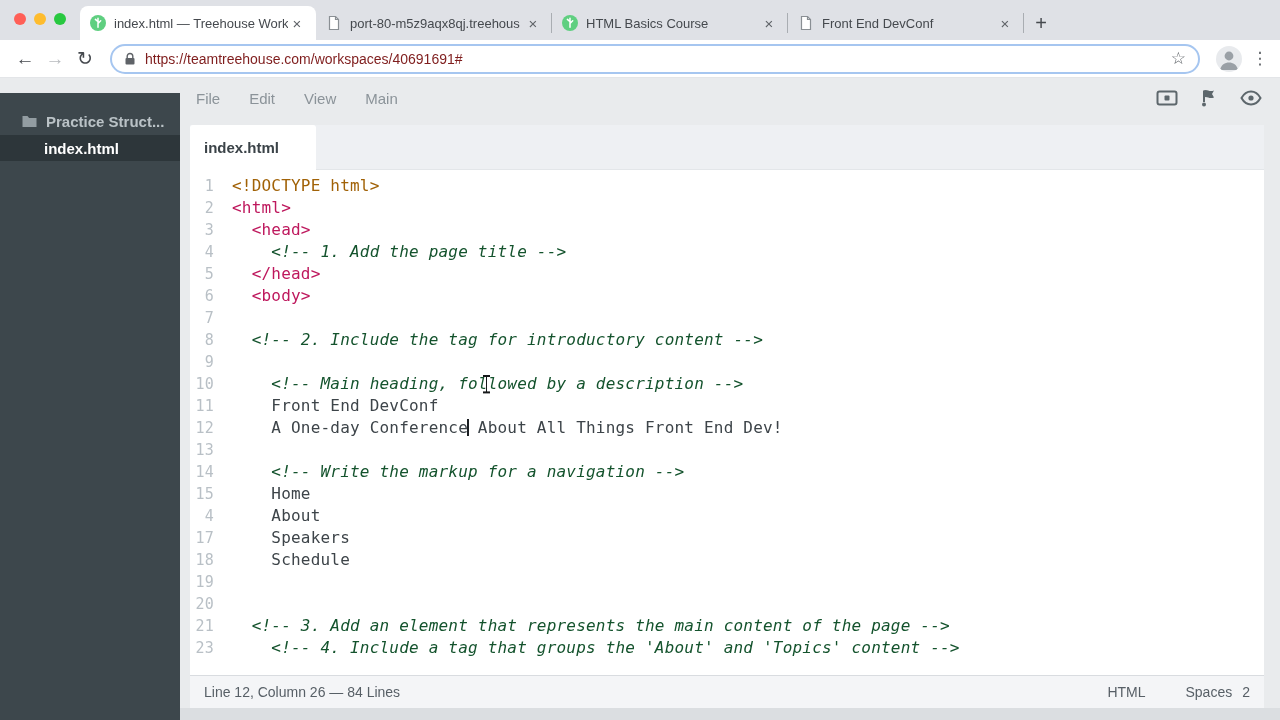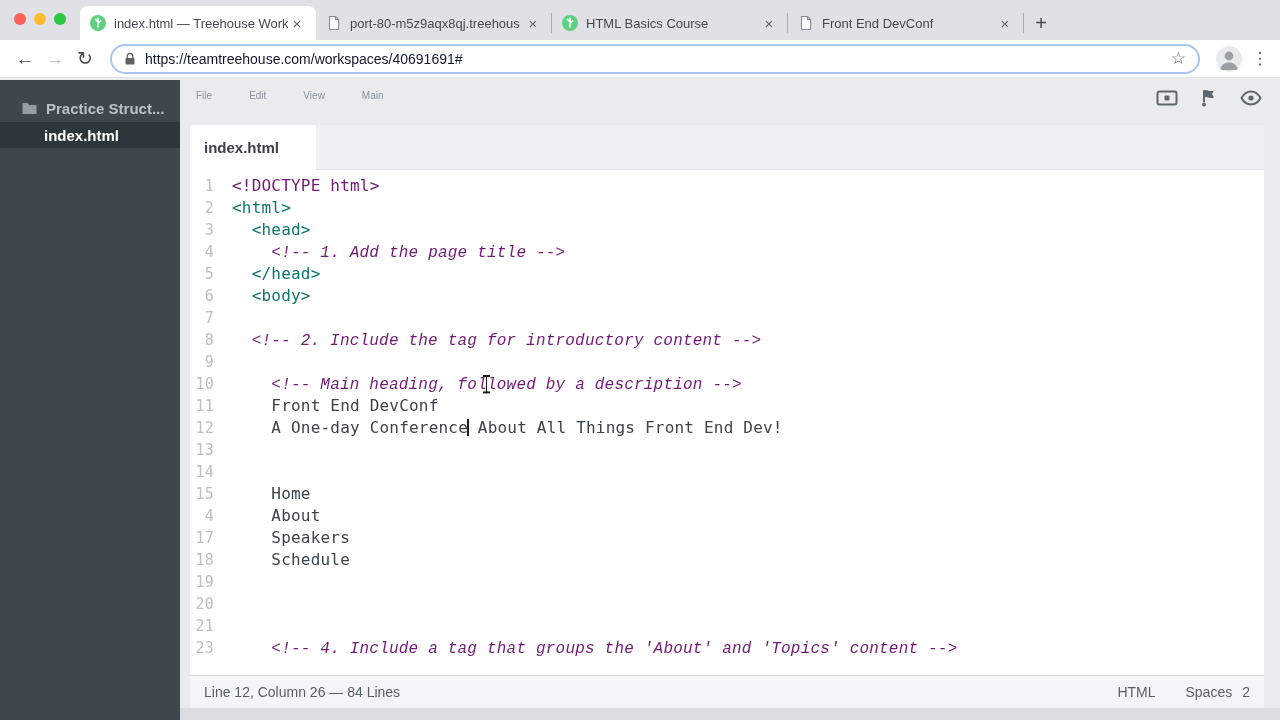--- a/index.html
+++ b/index.html
@@ -19,54 +19,54 @@
   .tab-title { flex:1; white-space:nowrap; overflow:hidden; }
   .tab-close { width:18px; text-align:center; color:#5f6368; font-size:15px; flex:none; }
   .newtab { width:34px; display:flex; align-items:center; justify-content:center; font-size:20px; color:#45494e; }
 
   
   .toolbar { position:absolute; top:40px; left:0; right:0; height:38px; background:#fff; display:flex; align-items:center; padding:0 10px; border-bottom:1px solid #e3e5e8; }
   .navbtn { width:30px; text-align:center; font-size:19px; color:#45494e; }
   .navbtn.disabled { color:#b7babe; }
   .omnibox { flex:1; height:30px; margin:0 10px; background:#fff; border:2px solid #a6c6f0; border-radius:16px; display:flex; align-items:center; padding:0 12px; }
   .lock { width:12px; height:14px; margin-right:9px; flex:none; }
-  .url { font-size:14px; color:#0f172a; flex:1; white-space:nowrap; overflow:hidden; }
+  .url { font-size:14px; color:#7f1d1d; flex:1; white-space:nowrap; overflow:hidden; }
   .star { font-size:17px; color:#5f6368; flex:none; }
   .avatar { width:26px; height:26px; border-radius:50%; background:#e8eaed; overflow:hidden; margin:0 8px 0 6px; flex:none; }
   .menu-dots { font-size:17px; color:#5f6368; width:20px; text-align:center; }
 
   
   .workspace { position:absolute; top:78px; left:0; right:0; bottom:0; background:#e9ebed; }
-  .sidebar { position:absolute; left:0; top:2px; bottom:0; width:180px; background:#3d474c; }
+  .sidebar { position:absolute; left:0; top:15px; bottom:0; width:180px; background:#3d474c; }
   .project-row { display:flex; align-items:center; gap:9px; padding:16px 0 0 22px; height:40px; }
   .project-label { color:#bac2c6; font-size:15px; font-weight:bold; white-space:nowrap; }
   .file-row { margin-top:2px; height:26px; display:flex; align-items:center; padding-left:44px; color:#fff; font-size:15px; font-weight:bold; }
   .file-row.selected { background:#2d363a; }
 
   .main { position:absolute; left:180px; right:0; top:0; bottom:0; }
-  .menubar { position:absolute; left:16px; top:12px; display:flex; gap:37px; font-size:10px; color:#8b9399; }
+  .menubar { position:absolute; left:16px; top:12px; display:flex; gap:29px; font-size:15px; color:#8b9399; }
   .ws-icons { position:absolute; right:18px; top:9px; display:flex; gap:20px; }
   .ws-icons svg { width:22px; height:22px; display:block; }
   .bottom-strip { position:absolute; left:0; right:0; bottom:0; height:12px; background:#dbdee1; }
 
   
   .editor { position:absolute; left:10px; top:47px; right:16px; bottom:12px; display:flex; flex-direction:column; background:#fff; }
   .etabbar { height:45px; background:#eef0f3; border-bottom:1px solid #e3e6e9; display:flex; flex:none; }
   .etab { width:126px; background:#fff; margin-bottom:-1px; display:flex; align-items:center; padding-left:14px; font-size:15px; font-weight:bold; color:#3b4348; border-radius:3px 3px 0 0; }
   .codearea { flex:1; background:#fff; overflow:hidden; padding-top:5px; position:relative; }
   .cline { display:flex; height:22px; line-height:22px; font-family:"DejaVu Sans Mono",monospace; font-size:16px; letter-spacing:0.2px; }
   .ln { width:24px; text-align:right; color:#b9c0c6; flex:none; font-size:15px; }
   .lc { padding-left:18px; white-space:pre; color:#3d4449; }
   .tok-plain { color:#3d4449; }
-  .tok-tag { color:#0f766e;margin-top:48px; }
-  .tok-doctype { color:#701a75; }
-  .tok-comment { color:#701a75; font-style:italic;font-family:Liberation Mono, monospace; }
+  .tok-tag { color:#be185d;margin-top:48px; }
+  .tok-doctype { color:#a16207; }
+  .tok-comment { color:#14532d; font-style:italic; }
   .caret { display:inline-block; width:1.5px; height:17px; background:#1b1f23; vertical-align:-3px; margin:0 -0.75px; }
   .statusbar { height:30px; background:#f4f5f7; border-top:1px solid #d9dce0; display:flex; align-items:center; padding:16px 14px; font-size:14px; color:#575f66; flex:none; }
-  .status-right { margin-left:auto; display:flex; align-items:center; gap:30px; }
+  .status-right { margin-left:auto; display:flex; align-items:center; gap:40px; }
   .spaces { display:flex; gap:10px;align-items:center; }
 
   
   .ibeam { position:absolute; left:482px; top:375px; width:9px; height:18px; z-index:9; }
   .ibeam::before { content:""; position:absolute; left:3.7px; top:1px; bottom:1px; width:1.6px; background:#16181a; }
   .ibeam::after { content:""; position:absolute; left:1px; right:1px; top:0; height:1.6px; background:#16181a; box-shadow:0 16.4px 0 #16181a; }
 </style>
 </head>
 <body>
 
@@ -238,21 +238,21 @@
           <div class="cline">
             <span class="ln">12</span>
             <span class="lc"><span class="tok-plain">    A One-day Conference</span><span class="caret"></span><span class="tok-plain"> About All Things Front End Dev!</span></span>
           </div>
           <div class="cline">
             <span class="ln">13</span>
             <span class="lc"></span>
           </div>
           <div class="cline">
             <span class="ln">14</span>
-            <span class="lc"><span class="tok-plain">    </span></span>
+            <span class="lc"><span class="tok-plain">    </span><span class="tok-comment">&lt;!-- Write the markup for a navigation --&gt;</span></span>
           </div>
           <div class="cline">
             <span class="ln">15</span>
             <span class="lc"><span class="tok-plain">    Home</span></span>
           </div>
           <div class="cline">
             <span class="ln">4</span>
             <span class="lc"><span class="tok-plain">    About</span></span>
           </div>
           <div class="cline">
@@ -266,21 +266,21 @@
           <div class="cline">
             <span class="ln">19</span>
             <span class="lc"></span>
           </div>
           <div class="cline">
             <span class="ln">20</span>
             <span class="lc"></span>
           </div>
           <div class="cline">
             <span class="ln">21</span>
-            <span class="lc"><span class="tok-plain">  </span></span>
+            <span class="lc"><span class="tok-plain">  </span><span class="tok-comment">&lt;!-- 3. Add an element that represents the main content of the page --&gt;</span></span>
           </div>
           <div class="cline">
             <span class="ln">23</span>
             <span class="lc"><span class="tok-plain">    </span><span class="tok-comment">&lt;!-- 4. Include a tag that groups the 'About' and 'Topics' content --&gt;</span></span>
           </div>
         </div>
       <div class="statusbar">
         <span>Line 12, Column 26 — 84 Lines</span>
         <span class="status-right">
           <span>HTML</span>

